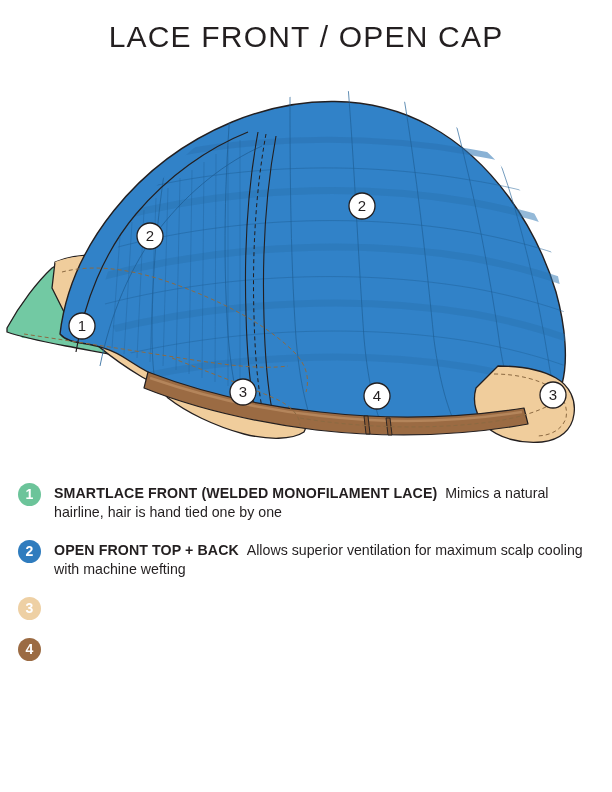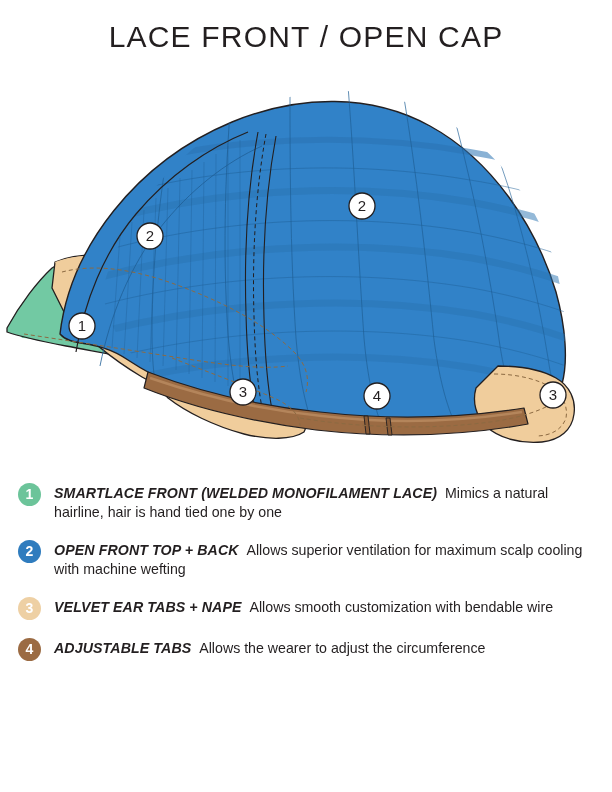--- a/index.html
+++ b/index.html
@@ -77,21 +77,20 @@
   .legend-text {
     flex: 1 1 auto;
     font-size: 14.2px;
     line-height: 19px;
     color: #231f20;
     padding-top: 2px;
   }
   .legend-term {
     font-weight: bold;
     letter-spacing: 0.1px;
-    font-style: italic;
   }
   .legend-desc {
     font-weight: 400;
   }
 </style>
 </head>
 <body>
 
 <div class="page">
 
@@ -304,26 +303,20 @@
 
     <div class="legend-row">
       <div class="badge" style="background:#2f7cbe">2</div>
       <div class="legend-text">
         <span class="legend-term">OPEN FRONT TOP + BACK</span><span>&nbsp;&nbsp;</span><span class="legend-desc">Allows superior ventilation for maximum scalp cooling with machine wefting</span>
       </div>
     </div>
 
     <div class="legend-row">
       <div class="badge" style="background:#eed0a4">3</div>
-      <div class="legend-text">
-        <span class="legend-term">VELVET EAR TABS + NAPE</span><span>&nbsp;&nbsp;</span><span class="legend-desc">Allows smooth customization with bendable wire</span>
-      </div>
     </div>
 
     <div class="legend-row">
       <div class="badge" style="background:#9b6b43">4</div>
-      <div class="legend-text">
-        <span class="legend-term">ADJUSTABLE TABS</span><span>&nbsp;&nbsp;</span><span class="legend-desc">Allows the wearer to adjust the circumference</span>
-      </div>
     </div>
 
   </div>
 </div>
 
 </body></html>

